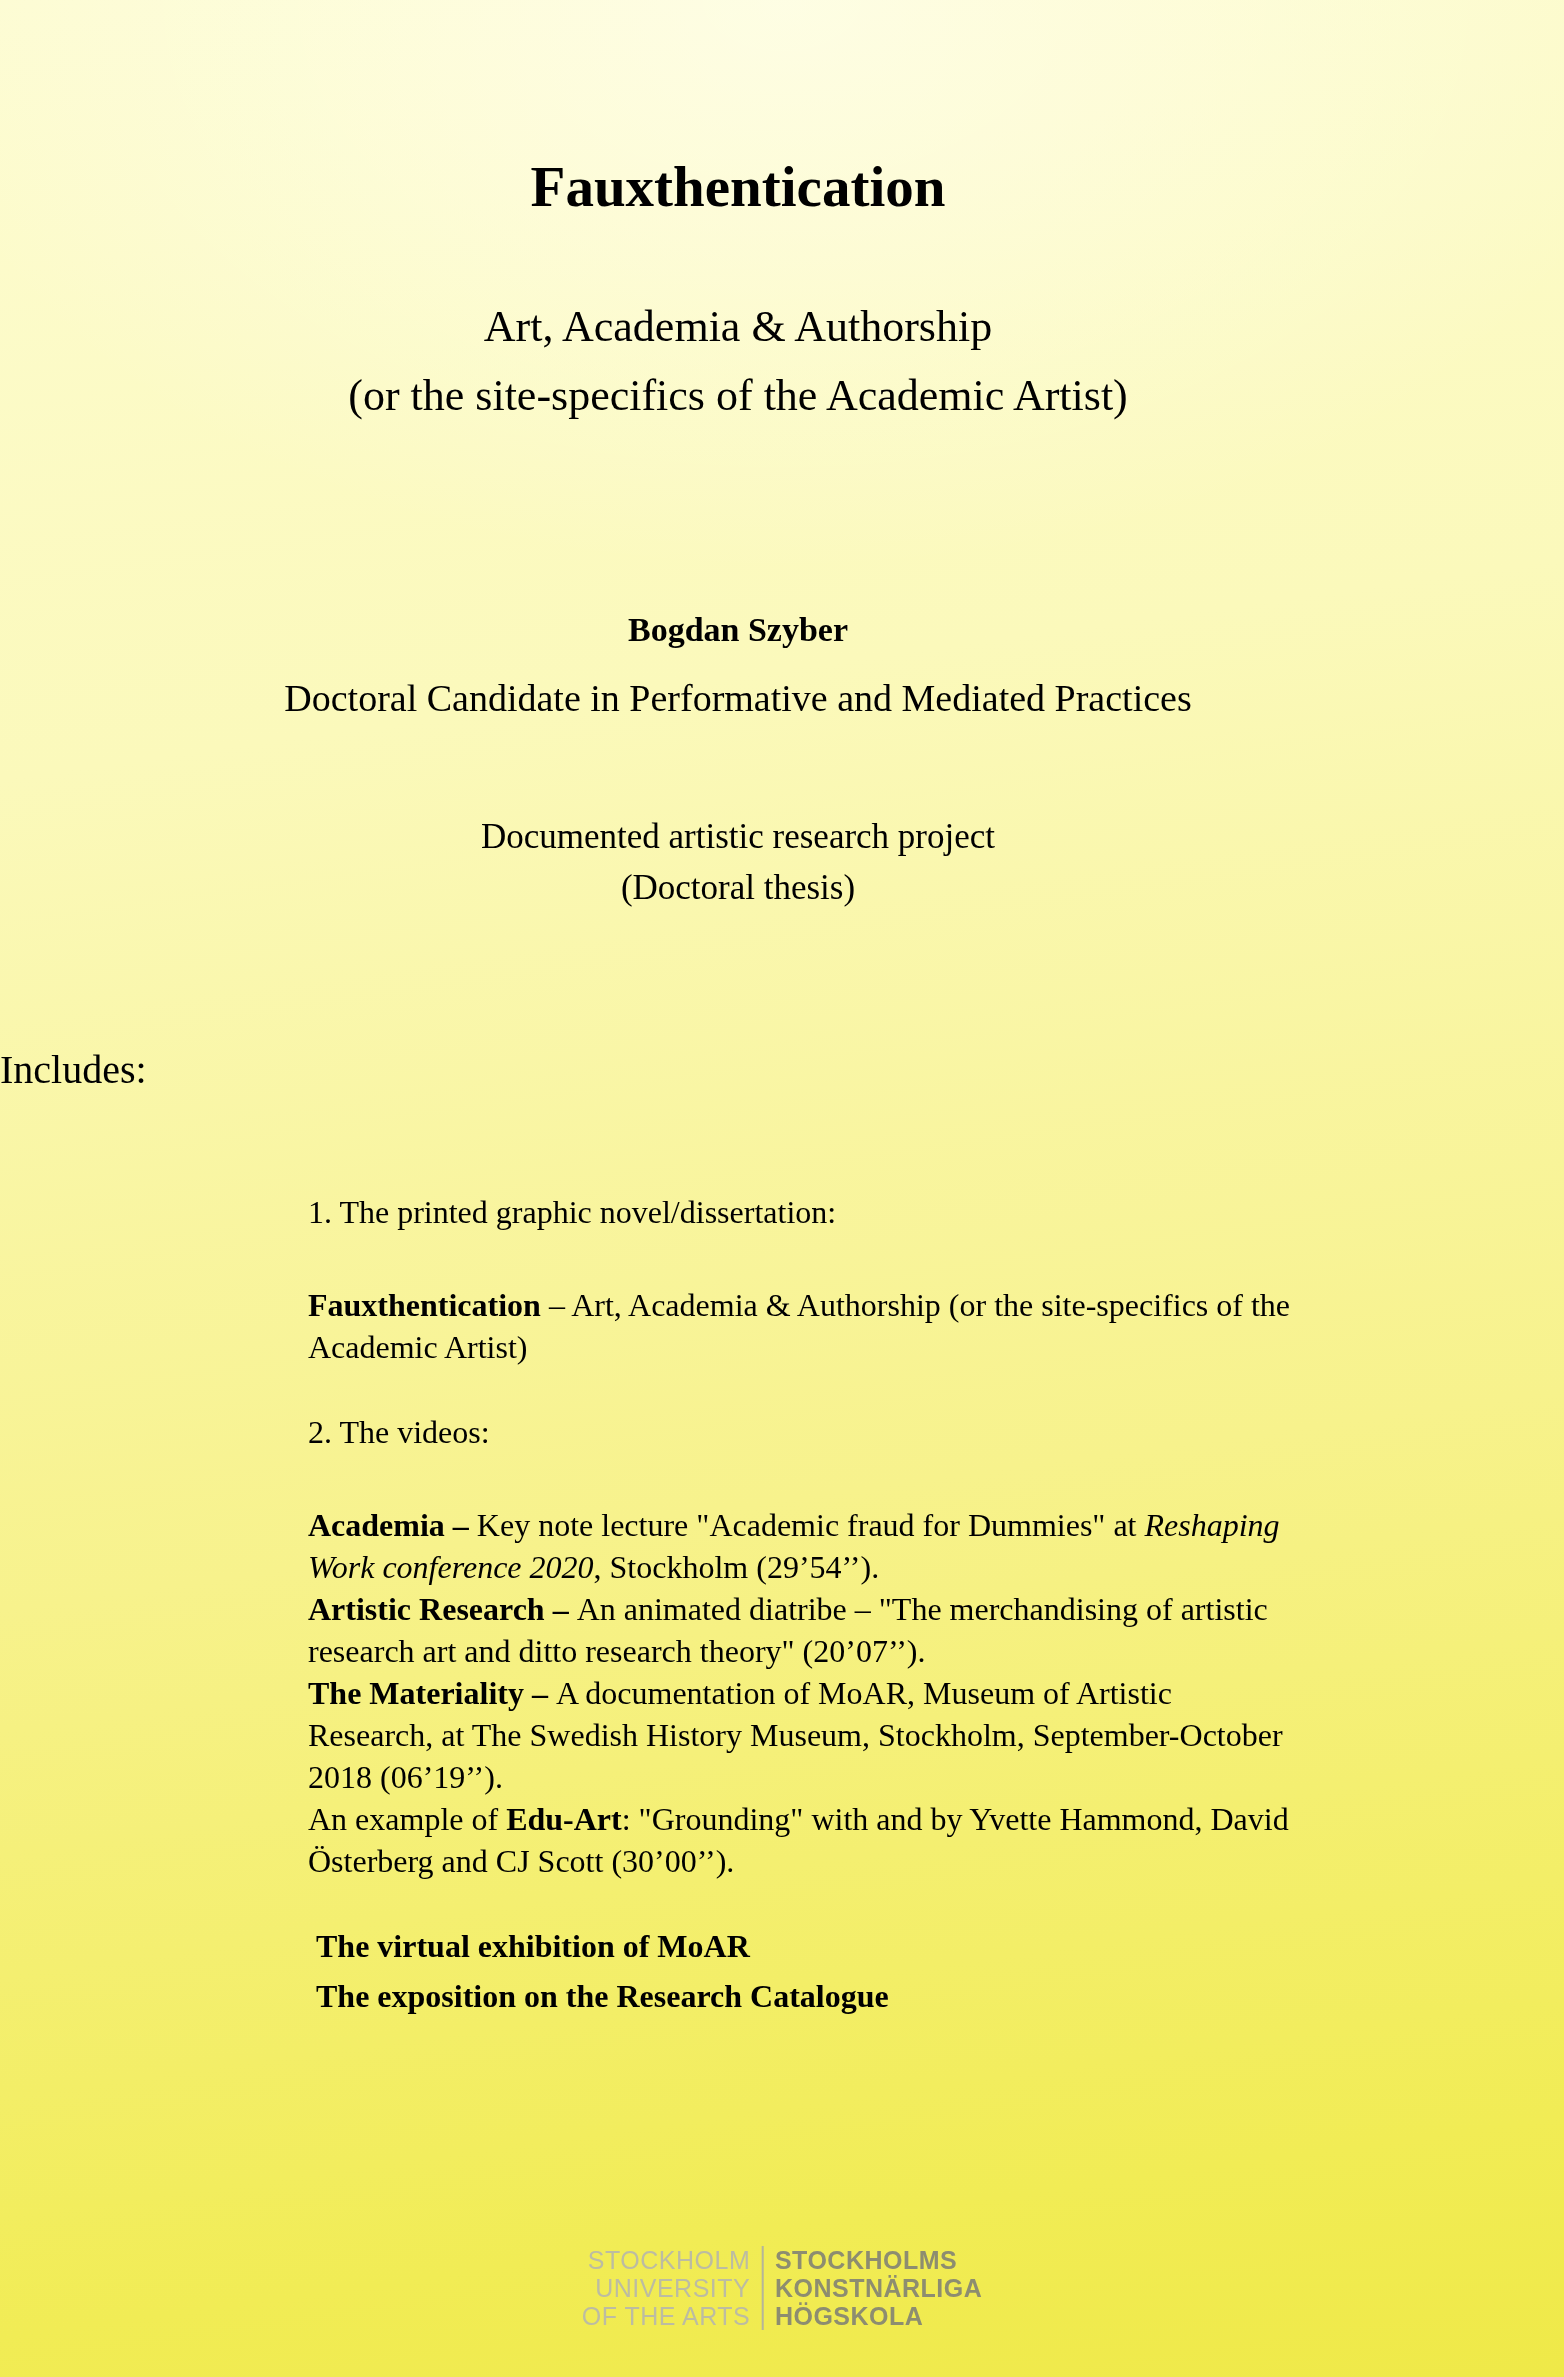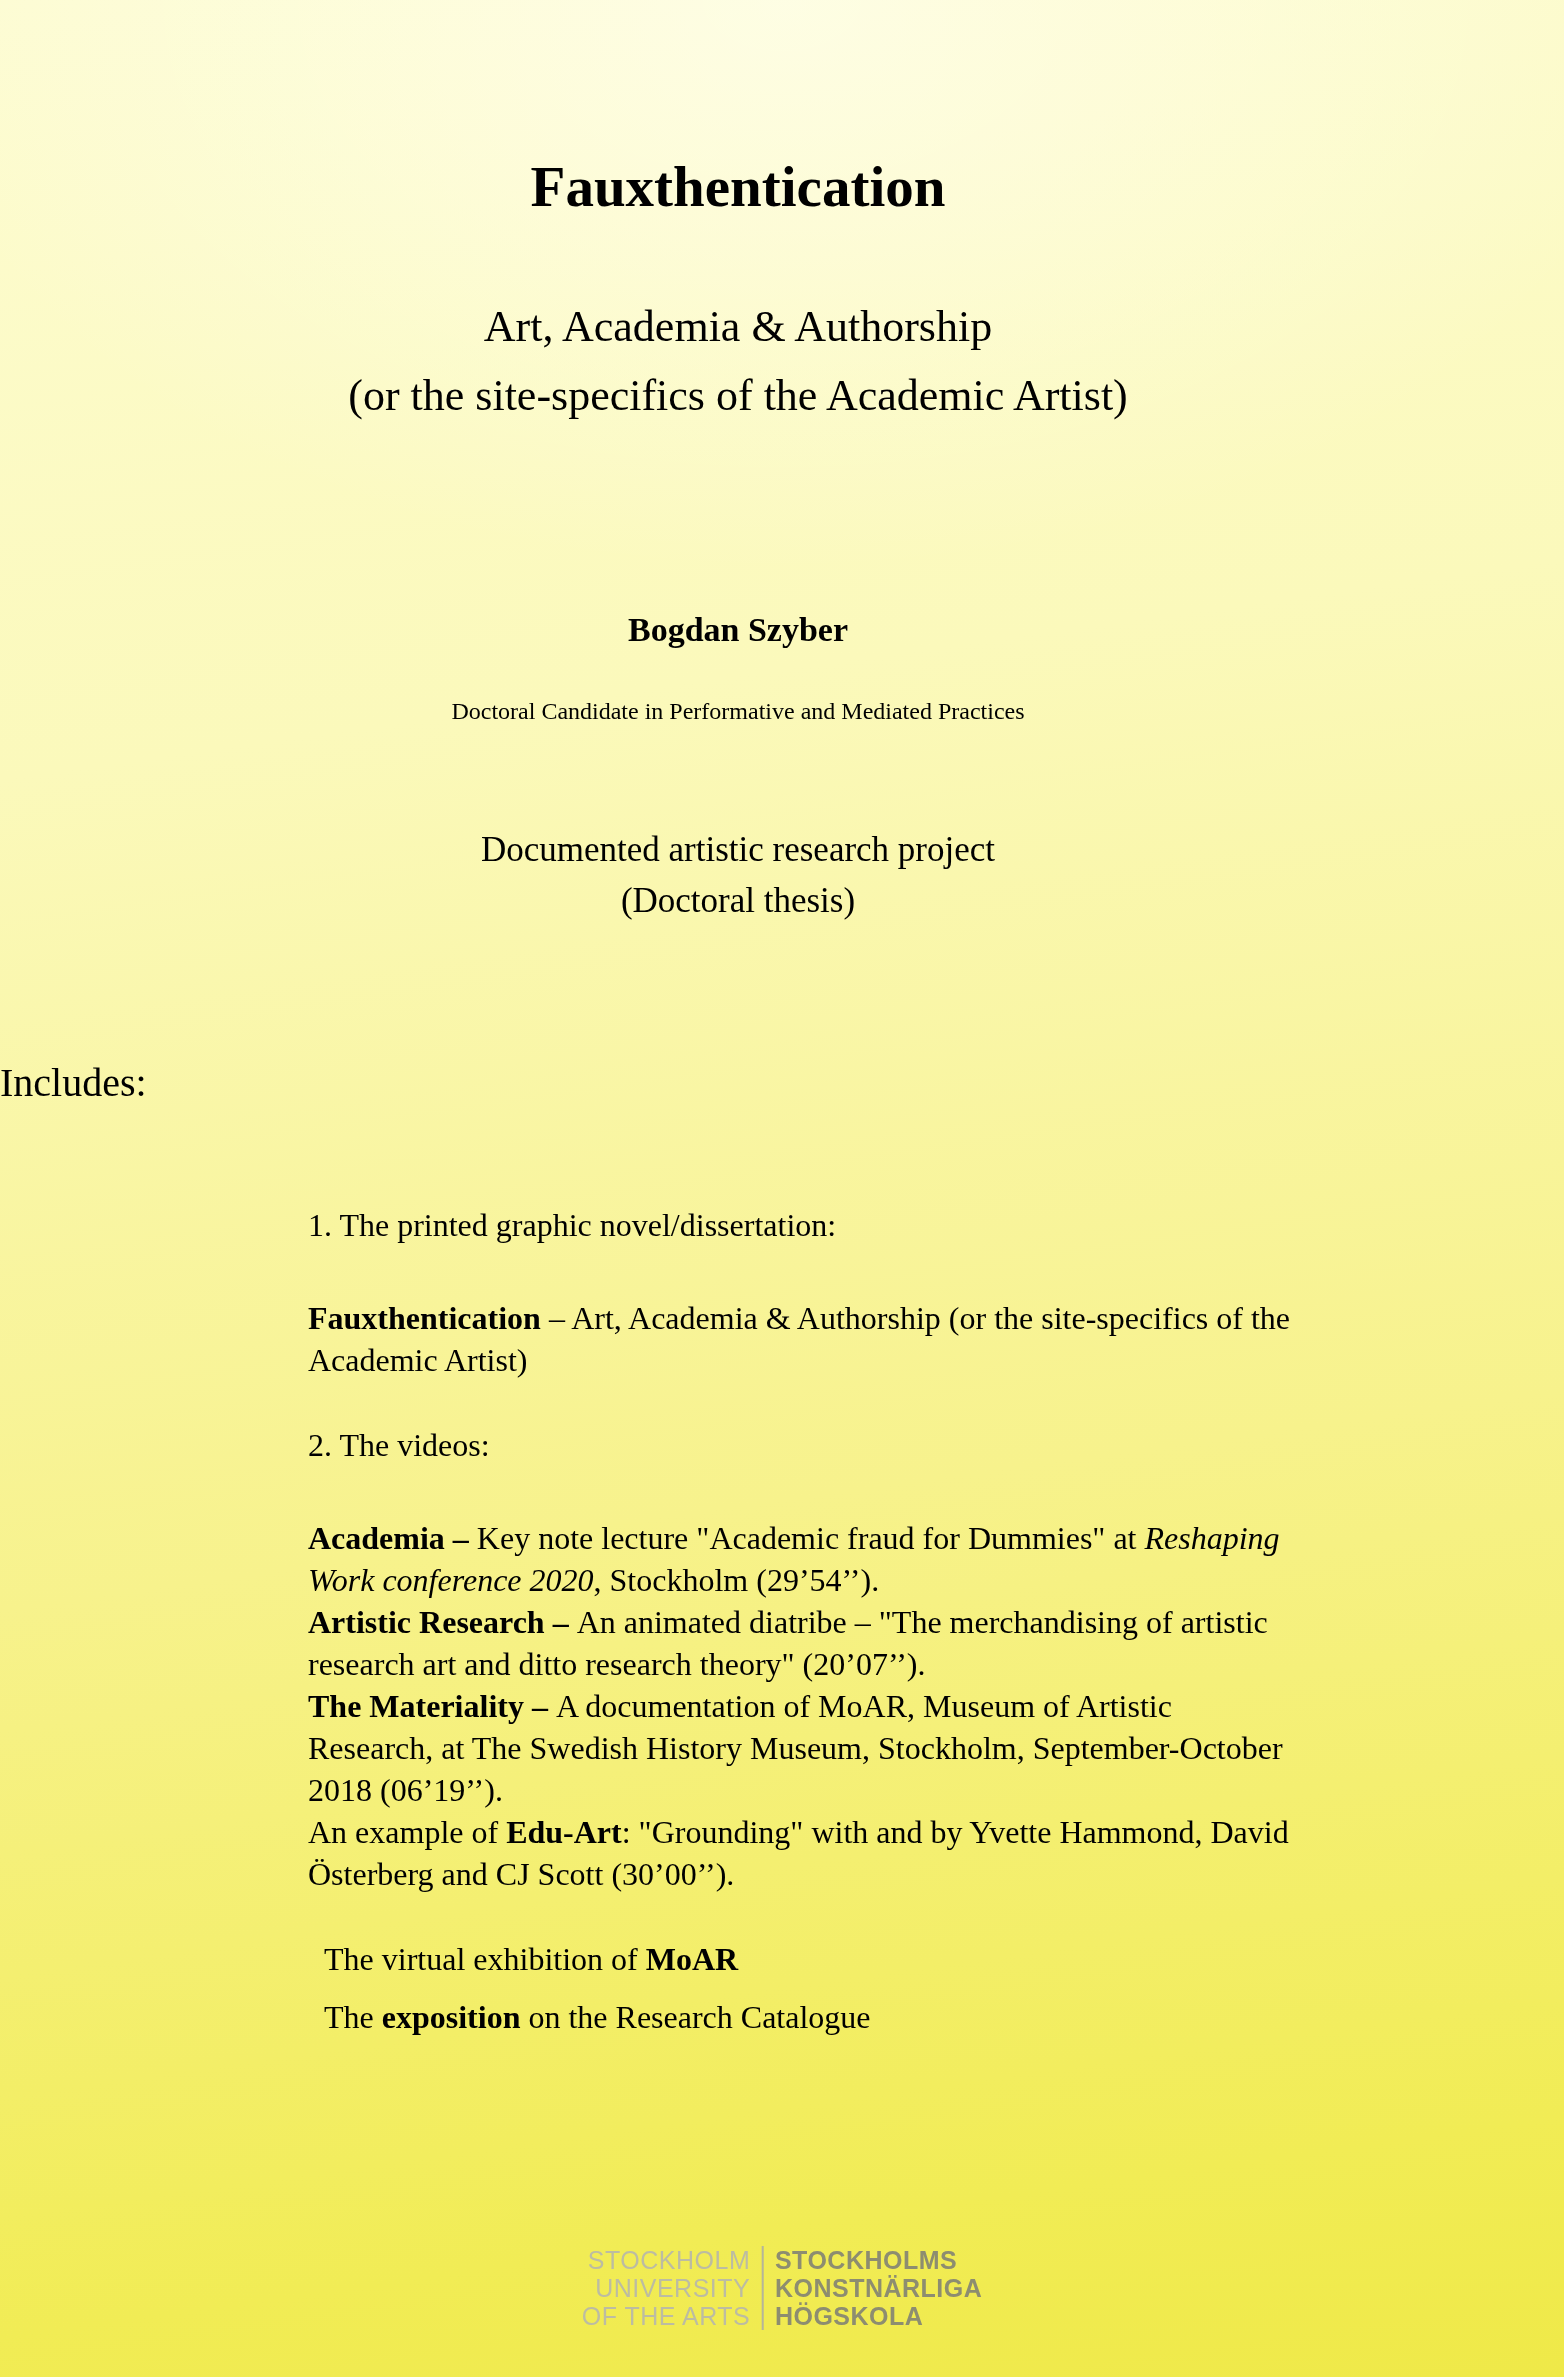--- a/index.html
+++ b/index.html
@@ -31,23 +31,23 @@
     line-height: 69px;
   }
   .author {
     margin-top: 179px;
     text-align: center;
     font-size: 34px;
     font-weight: bold;
     line-height: 42px;
   }
   .role {
-    margin-top: 39px;
+    margin-top: 26px;
     text-align: center;
-    font-size: 24px;
+    font-size: 38px;
     line-height: 42px;
   }
   .project {
     margin-top: 92px;
     text-align: center;
     font-size: 35px;
     line-height: 51px;
   }
   .includes {
     margin-top: 136px;
@@ -57,21 +57,21 @@
   .body-list {
     margin: 100px 0 0 308px;
     width: 990px;
     font-size: 32px;
     line-height: 42px;
   }
   .item-heading { margin: 0 0 51px 0; }
   .item-body { margin: 0 0 43px 0; }
   .videos { margin: 0 0 43px 0; }
   .videos p { margin: 0; }
-  .pubs p { margin: 16px; }
+  .pubs p { margin: 8px; font-weight: bold; }
   .logo {
     position: absolute;
     left: 50%;
     bottom: 47px;
     transform: translateX(-50%);
     display: flex;
     align-items: stretch;
     font-family: "Liberation Sans", sans-serif;
     font-size: 25px;
     line-height: 28px;

